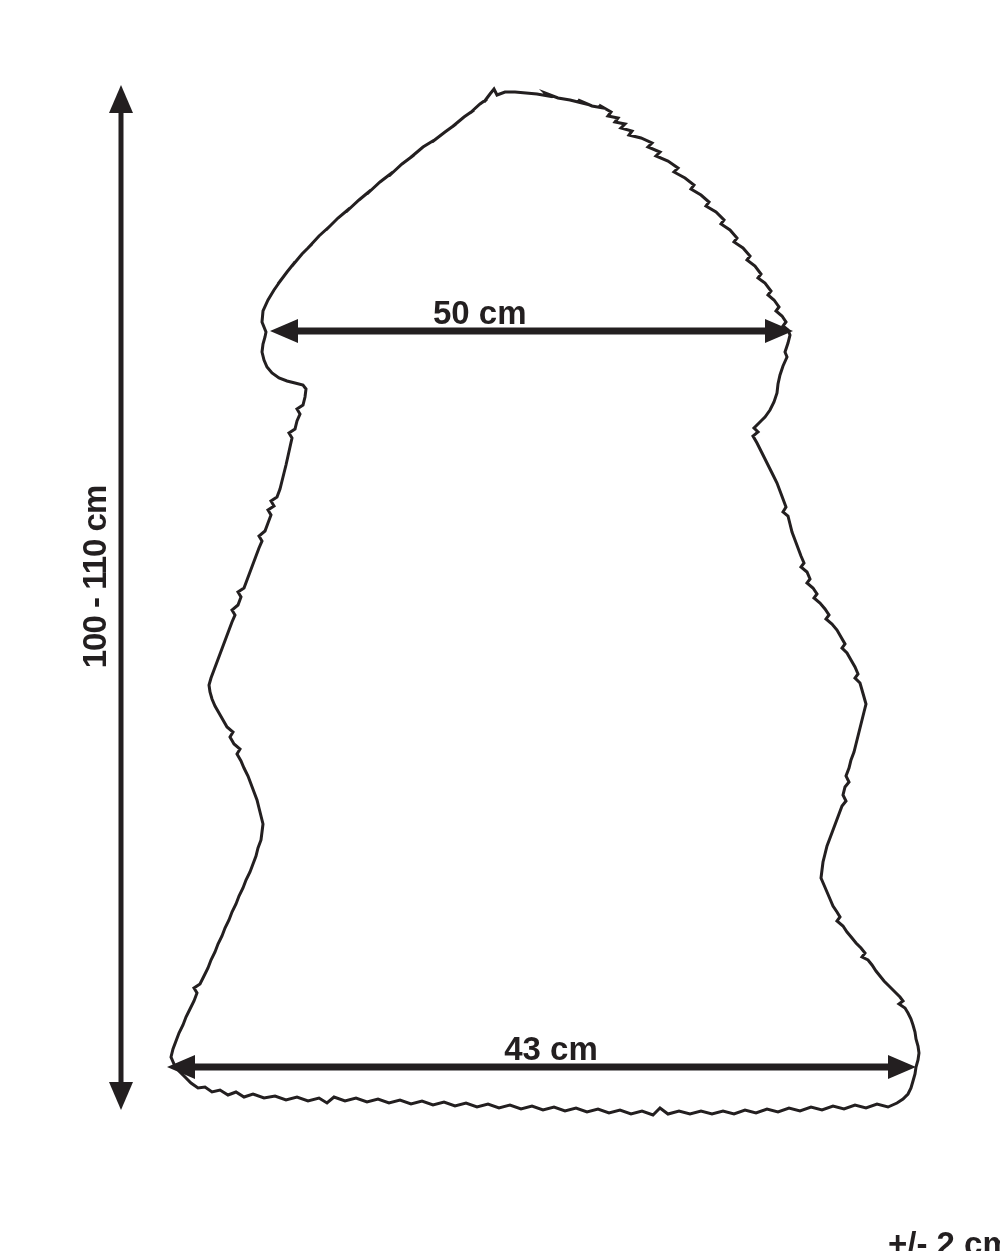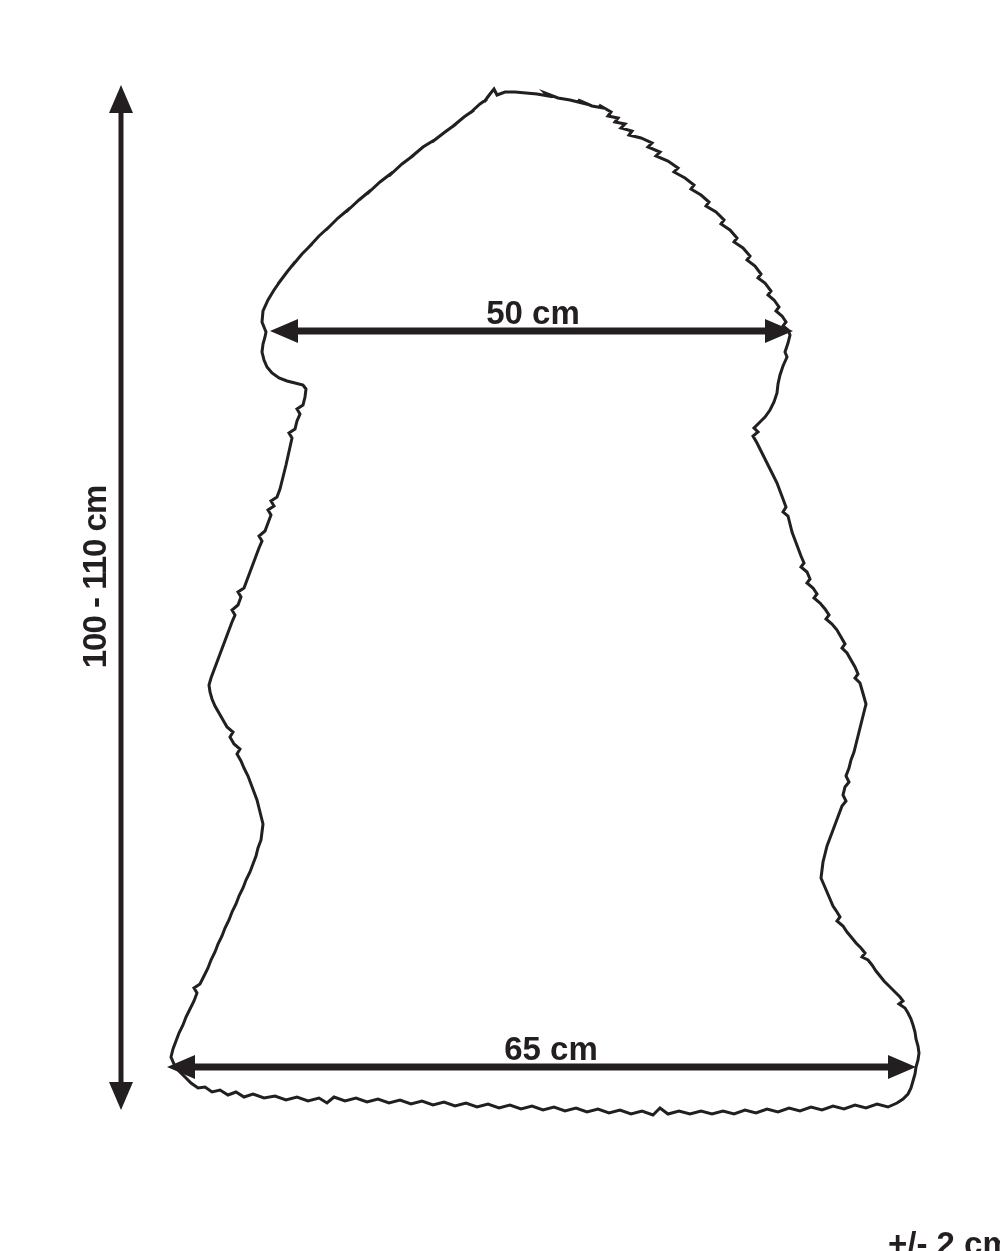--- a/index.html
+++ b/index.html
@@ -33,21 +33,21 @@
   .arrow-shaft-h { stroke-width: 7; }
   .dim-label {
     position: absolute;
     color: #231f20;
     font-weight: bold;
     font-size: 33px;
     line-height: 1;
     white-space: nowrap;
     letter-spacing: 0px;
   }
-  .label-top    { left: 433px; top: 296px; width: 200px; text-align: center; }
+  .label-top    { left: 433px; top: 296px; width: 200px; }
   .label-bottom { left: 451px; top: 1032px; width: 200px; text-align: center; }
   .label-height {
     left: -55px; top: 557px; width: 300px; height: 40px;
     text-align: center;
     transform: rotate(-90deg);
     transform-origin: center center;
     letter-spacing: -1px;
     line-height: 40px;
   }
   .label-tolerance { left: 888px; top: 1227px; }
@@ -78,19 +78,19 @@
 
     <g>
       <line class="arrow-shaft-h" x1="187" y1="1067" x2="896" y2="1067" stroke="#231f20"></line>
       <polygon points="167,1067 195,1055 195,1079" fill="#231f20"></polygon>
       <polygon points="916,1067 888,1055 888,1079" fill="#231f20"></polygon>
     </g>
   </svg>
 
   <div class="dim-label label-top">50 cm</div>
 
-  <div class="dim-label label-bottom">65 cm</div>
+  <div class="dim-label label-bottom">43 cm</div>
 
   <div class="dim-label label-height">100 - 110 cm</div>
 
   <div class="dim-label label-tolerance">+/- 2 cm</div>
 
 </div>
 
 </body></html>

